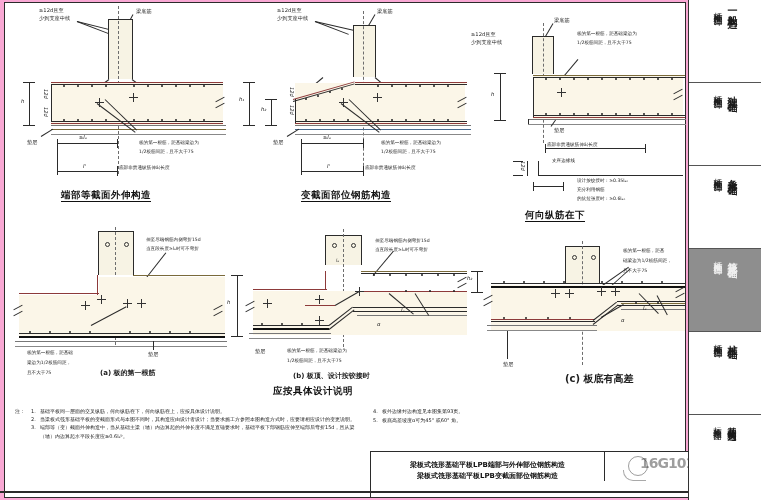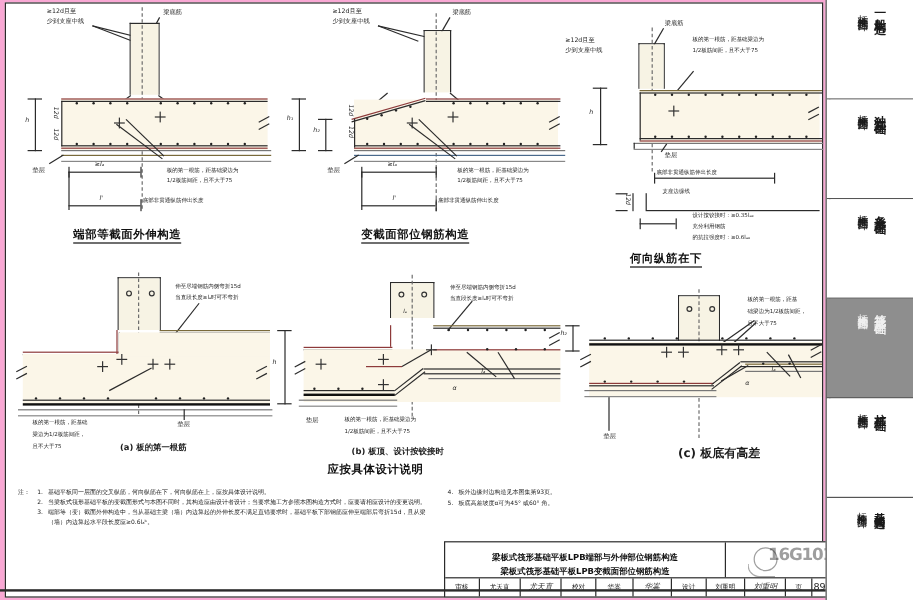--- a/index.html
+++ b/index.html
@@ -621,33 +621,20 @@
         <div class="note-num">5.</div>
         <div class="note-txt">板底高差坡度α可为45° 或60° 角。</div>
       </div>
     </div>
 
     <div class="tb">
       <div class="tb-title">
         <div>梁板式筏形基础平板LPB端部与外伸部位钢筋构造</div>
         <div>梁板式筏形基础平板LPB变截面部位钢筋构造</div>
       </div>
-      <div class="tb-sig">
-        <div class="sig-cell" style="width:28px;">审核</div>
-        <div class="sig-cell" style="width:34px;">尤天直</div>
-        <div class="sig-cell sig-hand" style="width:34px;">尤天直</div>
-        <div class="sig-cell" style="width:28px;">校对</div>
-        <div class="sig-cell" style="width:30px;">华嵩</div>
-        <div class="sig-cell sig-hand" style="width:32px;">华嵩</div>
-        <div class="sig-cell" style="width:28px;">设计</div>
-        <div class="sig-cell" style="width:32px;">刘重明</div>
-        <div class="sig-cell sig-hand" style="width:34px;">刘重明</div>
-        <div class="sig-cell" style="width:20px;">页</div>
-        <div class="sig-cell sig-last" style="flex:1;font-size:8px;">89</div>
-      </div>
     </div>
 
   </div>
   </div>
 
   <div class="bottom-rule"></div>
 
   <div class="wm-circle"></div>
   <div class="wm-tail"></div>
   <div class="wm">16G101-3</div>

